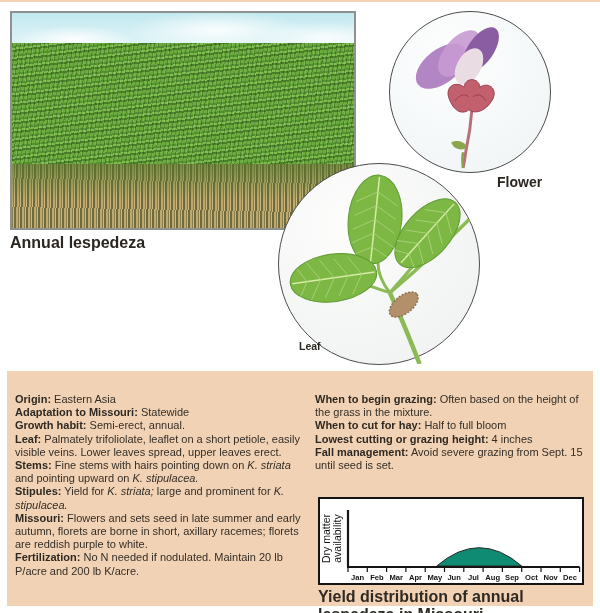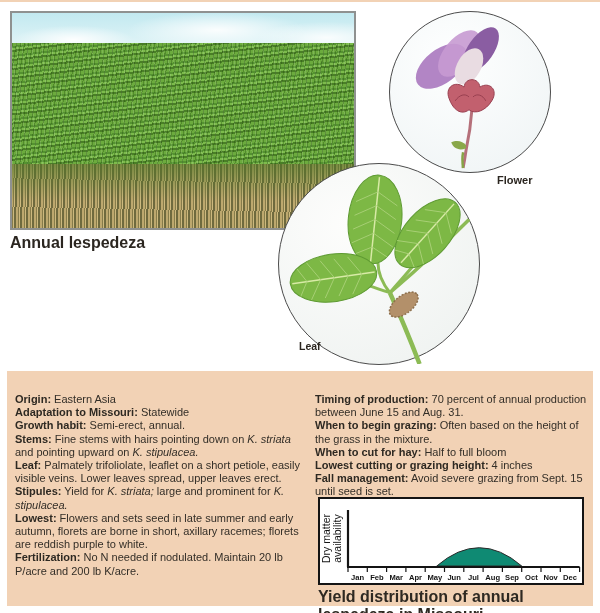--- a/index.html
+++ b/index.html
@@ -27,21 +27,21 @@
       linear-gradient(180deg, rgba(76,118,36,.6), rgba(76,118,36,0) 55%),
       repeating-linear-gradient(92deg, #bda86e 0 2px, #877c4a 2px 3px, #cdb97e 3px 4px, #6f6a3e 4px 6px);}
   .photo-caption{position:absolute;left:10px;top:234px;font-size:16px;font-weight:700;color:#2b2620;}
 
   
   .circle{position:absolute;border-radius:50%;box-sizing:border-box;border:1.5px solid #4c4c4c;}
   .flower-circle{left:389px;top:11px;width:162px;height:162px;
     background:radial-gradient(circle at 40% 30%, #feffff, #eef3f4);}
   .leaf-circle{left:278px;top:163px;width:202px;height:202px;
     background:radial-gradient(circle at 35% 30%, #fdfdfc, #edf1ef);}
-  .flower-label{position:absolute;left:497px;top:174px;font-size:11px;font-weight:700;color:#2b2620;}
+  .flower-label{position:absolute;left:497px;top:174px;font-size:14px;font-weight:700;color:#2b2620;}
   .leaf-label{position:absolute;left:299px;top:340px;font-size:10.5px;font-weight:700;color:#2b2620;z-index:5;}
   .circle svg{display:block;width:100%;height:100%;}
 
   
   .info-box{position:absolute;left:7px;top:371px;width:586px;height:235px;background:#f2d2b5;}
   .col{position:absolute;top:22px;font-size:11px;line-height:13.2px;color:#332e27;}
   .col-left{left:8px;width:290px;}
   .col-right{left:308px;width:278px;}
   .entry{margin:0;}
   .entry b{font-weight:700;color:#2e2922;}
@@ -130,28 +130,27 @@
       <ellipse cx="126" cy="142" rx="17" ry="9" transform="rotate(-38 126 142)" fill="#b3906a" stroke="#8d6f4c" stroke-width="1.5" stroke-dasharray="2 1.5"></ellipse>
     </svg>
   </div>
   <div class="leaf-label">Leaf</div>
 
   <div class="info-box">
     <div class="col col-left">
         <p class="entry"><b>Origin:</b><span> Eastern Asia</span></p>
         <p class="entry"><b>Adaptation to Missouri:</b><span> Statewide</span></p>
         <p class="entry"><b>Growth habit:</b><span> Semi-erect, annual.</span></p>
+        <p class="entry"><b>Leaf:</b><span> Palmately trifoliolate, leaflet on a short petiole, easily visible veins. Lower leaves spread, upper leaves erect.</span></p>
         <p class="entry"><b>Stems:</b><span> Fine stems with hairs pointing down on </span><i>K. striata</i><span> and pointing upward on </span><i>K. stipulacea.</i></p>
-        <p class="entry"><b>Leaf:</b><span> Palmately trifoliolate, leaflet on a short petiole, easily visible veins. Lower leaves spread, upper leaves erect.</span></p>
         <p class="entry"><b>Stipules:</b><span> Yield for </span><i>K. striata;</i><span> large and prominent for </span><i>K. stipulacea.</i></p>
-        <p class="entry"><b>Lowest:</b><span> Flowers and sets seed in late summer and early autumn, florets are borne in short, axillary racemes; florets are reddish purple to white.</span></p>
+        <p class="entry"><b>Missouri:</b><span> Flowers and sets seed in late summer and early autumn, florets are borne in short, axillary racemes; florets are reddish purple to white.</span></p>
         <p class="entry"><b>Fertilization:</b><span> No N needed if nodulated. Maintain 20 lb P/acre and 200 lb K/acre.</span></p>
       </div>
     <div class="col col-right">
-        <p class="entry"><b>Timing of production:</b><span> 70 percent of annual production between June 15 and Aug. 31.</span></p>
         <p class="entry"><b>When to begin grazing:</b><span> Often based on the height of the grass in the mixture.</span></p>
         <p class="entry"><b>When to cut for hay:</b><span> Half to full bloom</span></p>
         <p class="entry"><b>Lowest cutting or grazing height:</b><span> 4 inches</span></p>
         <p class="entry"><b>Fall management:</b><span> Avoid severe grazing from Sept. 15 until seed is set.</span></p>
       </div>
 
     <div class="chart-box">
       <svg id="yield-chart" viewBox="0 0 262 84">
           <path d="M116.78,67 Q159.24,30.379999999999995 201.70000000000002,67 Z" fill="#0f8a73" stroke="#2a2a2a" stroke-width="1"></path>
           <line x1="28" y1="11" x2="28" y2="68" stroke="#141414" stroke-width="2.2"></line>

